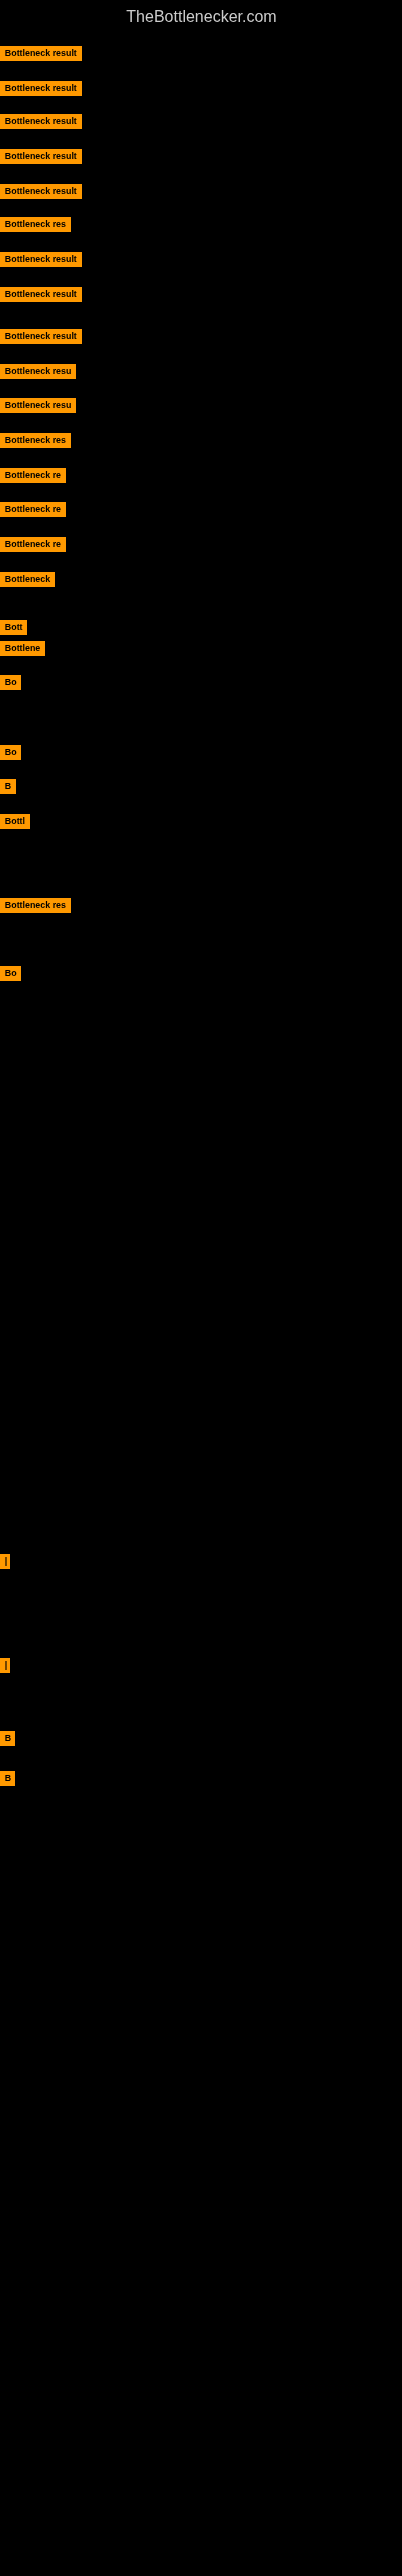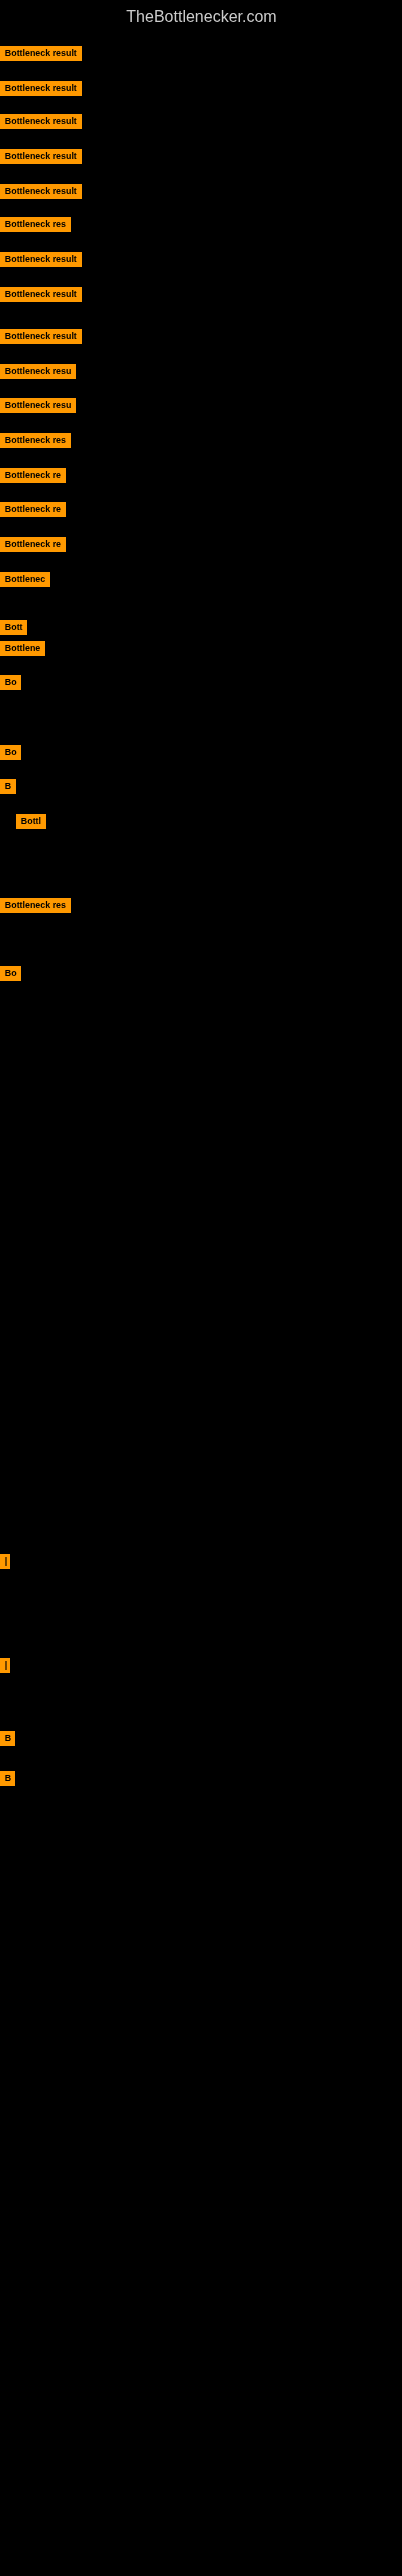--- a/index.html
+++ b/index.html
@@ -53,27 +53,27 @@
     <div class="result-item" style="top: 217px; left: 0px;"><div class="bottleneck-badge" style="max-width: 89px;">Bottleneck res</div></div>
     <div class="result-item" style="top: 252px; left: 0px;"><div class="bottleneck-badge" style="max-width: 94px;">Bottleneck result</div></div>
     <div class="result-item" style="top: 287px; left: 0px;"><div class="bottleneck-badge" style="max-width: 94px;">Bottleneck result</div></div>
     <div class="result-item" style="top: 329px; left: 0px;"><div class="bottleneck-badge" style="max-width: 91px;">Bottleneck result</div></div>
     <div class="result-item" style="top: 364px; left: 0px;"><div class="bottleneck-badge" style="max-width: 89px;">Bottleneck resu</div></div>
     <div class="result-item" style="top: 398px; left: 0px;"><div class="bottleneck-badge" style="max-width: 89px;">Bottleneck resu</div></div>
     <div class="result-item" style="top: 433px; left: 0px;"><div class="bottleneck-badge" style="max-width: 88px;">Bottleneck res</div></div>
     <div class="result-item" style="top: 468px; left: 0px;"><div class="bottleneck-badge" style="max-width: 86px;">Bottleneck re</div></div>
     <div class="result-item" style="top: 502px; left: 0px;"><div class="bottleneck-badge" style="max-width: 86px;">Bottleneck re</div></div>
     <div class="result-item" style="top: 537px; left: 0px;"><div class="bottleneck-badge" style="max-width: 82px;">Bottleneck re</div></div>
-    <div class="result-item" style="top: 572px; left: 0px;"><div class="bottleneck-badge" style="max-width: 72px;">Bottlenec</div></div>
+    <div class="result-item" style="top: 572px; left: 0px;"><div class="bottleneck-badge" style="max-width: 72px;">Bottleneck</div></div>
     <div class="result-item" style="top: 620px; left: 0px;"><div class="bottleneck-badge" style="max-width: 44px;">Bott</div></div>
     <div class="result-item" style="top: 641px; left: 0px; text-align: right;"><div class="bottleneck-badge" style="max-width: 71px;">Bottlene</div></div>
     <div class="result-item" style="top: 675px; left: 0px;"><div class="bottleneck-badge" style="max-width: 31px;">Bo</div></div>
     <div class="result-item" style="top: 745px; left: 0px;"><div class="bottleneck-badge" style="max-width: 31px;">Bo</div></div>
     <div class="result-item" style="top: 779px; left: 0px;"><div class="bottleneck-badge" style="max-width: 17.7px;">B</div></div>
-    <div class="result-item" style="top: 814px; left: 0px; margin-left: 16px;"><div class="bottleneck-badge" style="max-width: 48px;">Bottl</div></div>
+    <div class="result-item" style="top: 814px; left: 0px;"><div class="bottleneck-badge" style="max-width: 48px;">Bottl</div></div>
     <div class="result-item" style="top: 898px; left: 0px;"><div class="bottleneck-badge" style="max-width: 77px;">Bottleneck res</div></div>
     <div class="result-item" style="top: 966px; left: 0px;"><div class="bottleneck-badge" style="max-width: 26px;">Bo</div></div>
     <div class="result-item" style="top: 1554px; left: 0px;"><div class="bottleneck-badge" style="max-width: 2.4px;">|</div></div>
     <div class="result-item" style="top: 1658px; left: 0px;"><div class="bottleneck-badge" style="max-width: 2.4px;">|</div></div>
     <div class="result-item" style="top: 1731px; left: 0px;"><div class="bottleneck-badge" style="max-width: 14.5px;">B</div></div>
     <div class="result-item" style="top: 1771px; left: 0px;"><div class="bottleneck-badge" style="max-width: 14.5px;">B</div></div>
   </div>
 
 
 </body></html>

